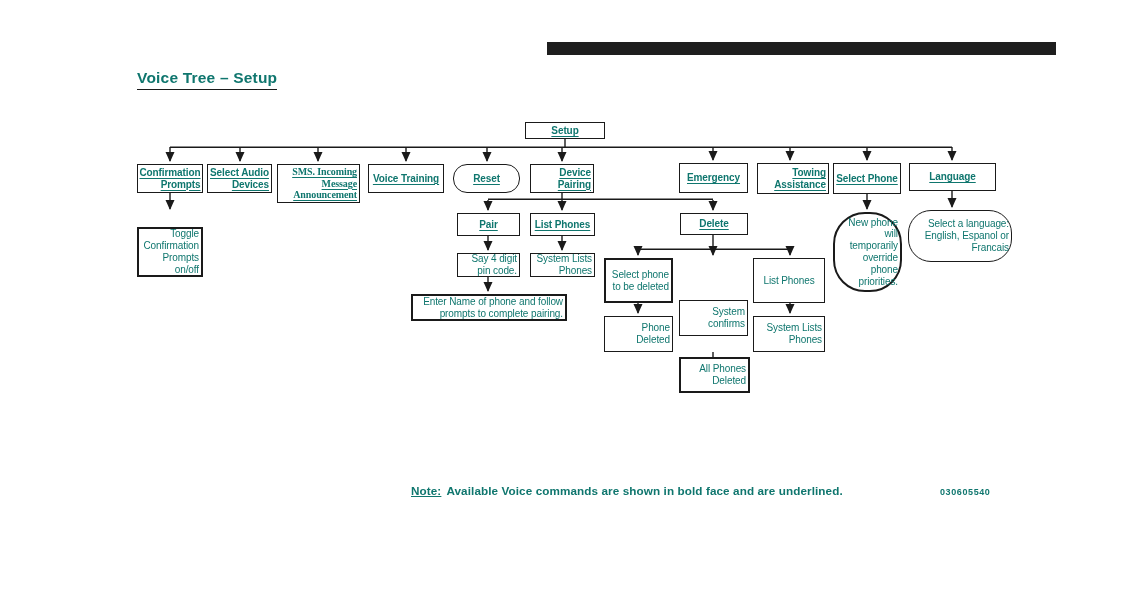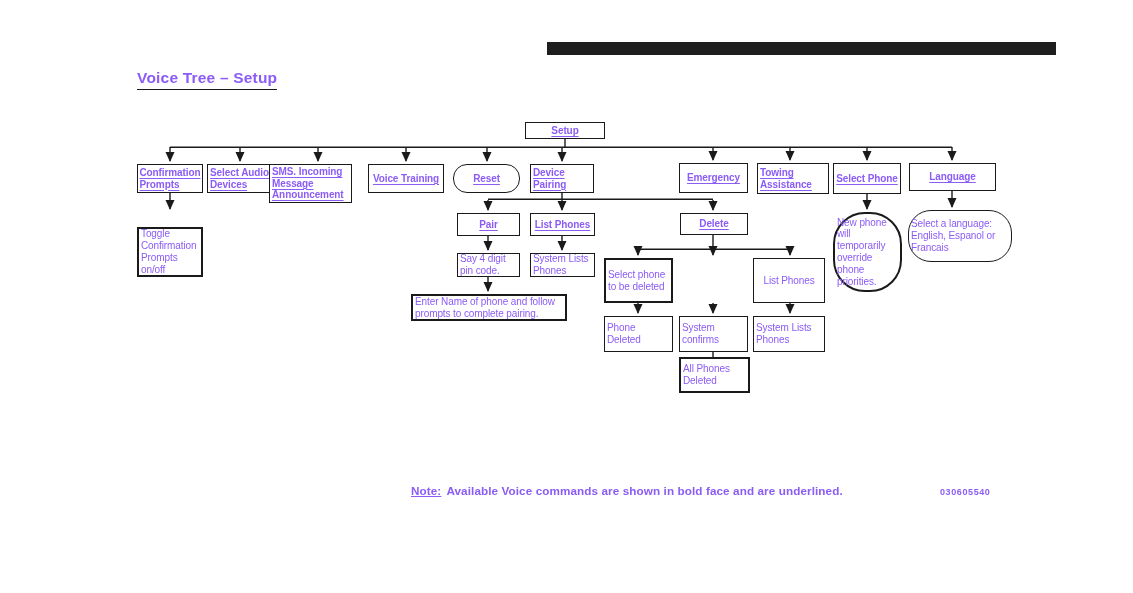--- a/index.html
+++ b/index.html
@@ -1,27 +1,27 @@
 <!DOCTYPE html>
 <html><head>
 <meta charset="utf-8">
 <style>
   html,body { margin:0; padding:0; background:#ffffff; }
   .page {
     position:relative; width:1133px; height:593px; background:#ffffff;
-    font-family:"Liberation Sans", sans-serif; color:#8b5cf6; overflow:hidden;
+    font-family:"Liberation Sans", sans-serif; color:#0f766e; overflow:hidden;
   }
   .topbar { position:absolute; left:547px; top:42px; width:509px; height:13px; background:#1e1e1e; }
   .title {
     position:absolute; left:137px; top:69px; font-size:15.5px; font-weight:bold;
     letter-spacing:0.2px; border-bottom:1.8px solid #1a1a1a; padding-bottom:2px;
   }
   .node {
     position:absolute; box-sizing:border-box; display:flex; align-items:center; justify-content:center;
-    text-align:left; border:1.5px solid #1a1a1a; background:#ffffff;
+    text-align:right; border:1.5px solid #1a1a1a; background:#ffffff;
     font-size:10px; line-height:1.18; letter-spacing:-0.1px; padding:1px 2px;
   }
   .cmd { font-weight:bold; text-decoration:underline; text-underline-offset:2px; }
   .thick { border-width:2px; }
   .wires { position:absolute; left:0; top:0; }
   .wires line { stroke:#1a1a1a; stroke-width:1.4; }
   .note {
     position:absolute; left:411px; top:484px; font-size:11.7px; font-weight:bold; letter-spacing:0.1px;
     white-space:nowrap;
   }
@@ -81,21 +81,21 @@
     <line x1="713" y1="352" x2="713" y2="367" marker-end="url(#arr)"></line>
 
     <line x1="867" y1="194" x2="867" y2="209" marker-end="url(#arr)"></line>
     <line x1="952" y1="191" x2="952" y2="207" marker-end="url(#arr)"></line>
   </svg>
 
   <div class="node cmd" style="left:525px;top:122px;width:80px;height:17px;">Setup</div>
 
   <div class="node cmd" style="left:137px;top:164px;width:66px;height:29px;">Confirmation Prompts</div>
   <div class="node cmd" style="left:207px;top:164px;width:65px;height:29px;">Select Audio Devices</div>
-  <div class="node cmd" style="left:269px;top:164px;width:83px;height:39px;">SMS. Incoming Message Announcement</div>
+  <div class="node cmd" style="left:277px;top:164px;width:83px;height:39px;font-family:Liberation Serif, serif;">SMS. Incoming Message Announcement</div>
   <div class="node cmd" style="left:368px;top:164px;width:76px;height:29px;">Voice Training</div>
   <div class="node cmd" style="left:453px;top:164px;width:67px;height:29px;border-radius:14px;">Reset</div>
   <div class="node cmd" style="left:530px;top:164px;width:64px;height:29px;">Device Pairing</div>
   <div class="node cmd" style="left:679px;top:163px;width:69px;height:30px;">Emergency</div>
   <div class="node cmd" style="left:757px;top:163px;width:72px;height:31px;">Towing Assistance</div>
   <div class="node cmd" style="left:833px;top:163px;width:68px;height:31px;">Select Phone</div>
   <div class="node cmd" style="left:909px;top:163px;width:87px;height:28px;">Language</div>
 
   <div class="node thick" style="left:137px;top:212px;width:66px;height:50px;margin-top:15px;">Toggle Confirmation Prompts on/off</div>
   <div class="node cmd" style="left:457px;top:213px;width:63px;height:23px;">Pair</div>
@@ -104,21 +104,21 @@
   <div class="node thick" style="left:833px;top:212px;width:69px;height:80px;border-radius:32px;">New phone will temporarily override phone priorities.</div>
   <div class="node" style="left:908px;top:210px;width:104px;height:52px;border-radius:23px;">Select a language: English, Espanol or Francais</div>
 
   <div class="node" style="left:457px;top:253px;width:63px;height:24px;">Say 4 digit pin code.</div>
   <div class="node" style="left:530px;top:253px;width:65px;height:24px;">System Lists Phones</div>
   <div class="node thick" style="left:604px;top:258px;width:69px;height:45px;">Select phone to be deleted</div>
   <div class="node" style="left:753px;top:258px;width:72px;height:45px;">List Phones</div>
 
   <div class="node thick" style="left:411px;top:294px;width:156px;height:27px;">Enter Name of phone and follow prompts to complete pairing.</div>
   <div class="node" style="left:604px;top:316px;width:69px;height:36px;">Phone Deleted</div>
-  <div class="node" style="left:679px;top:316px;width:69px;height:36px;">System confirms</div>
+  <div class="node" style="left:679px;top:300px;width:69px;height:36px;">System confirms</div>
   <div class="node" style="left:753px;top:316px;width:72px;height:36px;">System Lists Phones</div>
 
   <div class="node thick" style="left:679px;top:357px;width:71px;height:36px;">All Phones Deleted</div>
 
   <div class="note">
     <span class="lbl">Note:</span><span>Available Voice commands are shown in bold face and are underlined.</span>
   </div>
   <div class="figcode">030605540</div>
 
 </div>

